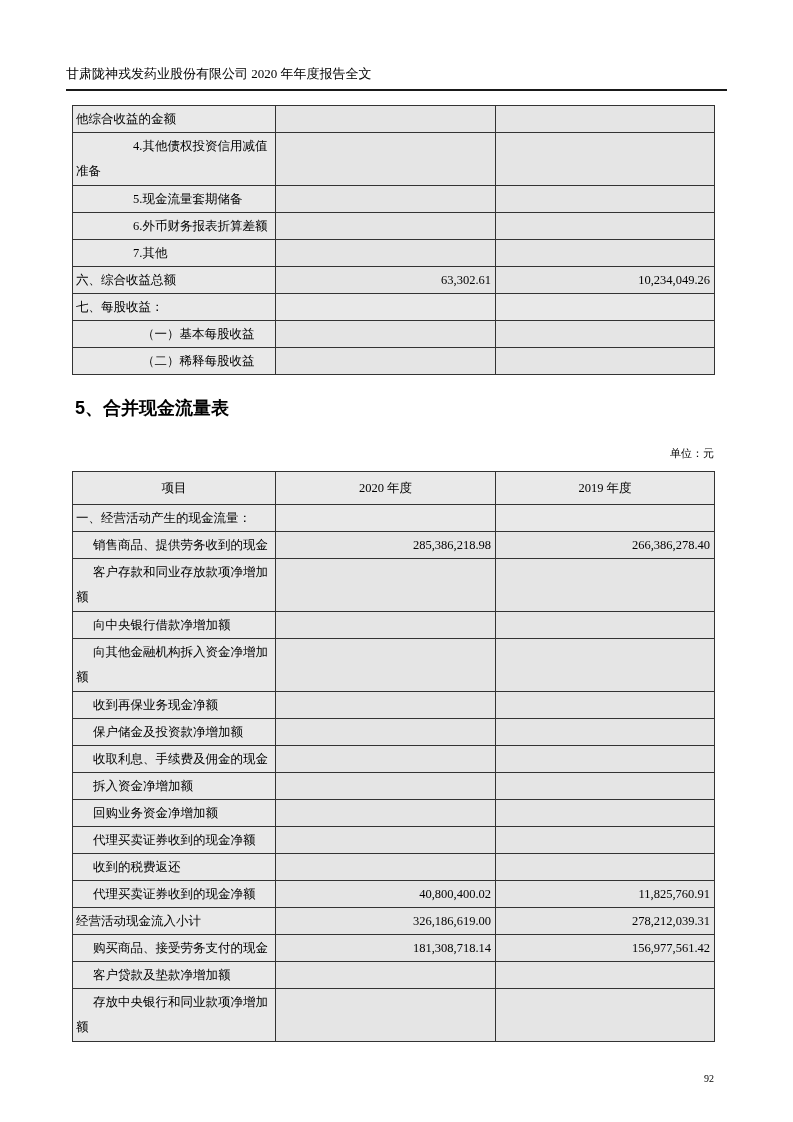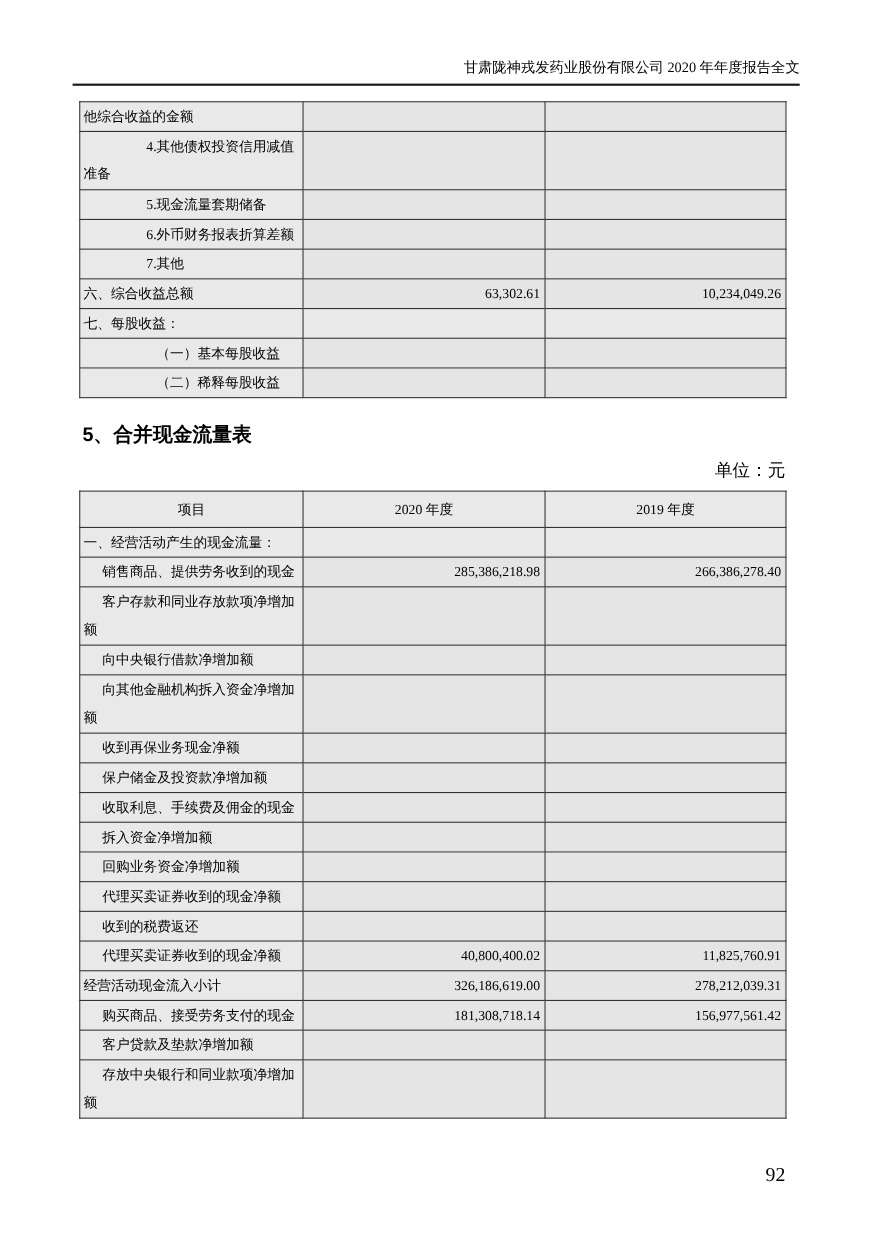--- a/index.html
+++ b/index.html
@@ -1,23 +1,23 @@
 <!DOCTYPE html>
 <html><head>
 <meta charset="utf-8">
 <style>
   html,body{margin:0;padding:0;}
   body{
     width:793px;height:1122px;background:#ffffff;position:relative;
     font-family:"Liberation Serif","DejaVu Serif",serif;color:#000;
   }
   .doc-header{
-    margin:0 66px 0 66px;padding-top:52px;padding-bottom:7px;
+    margin:0 66px 0 66px;padding-top:65px;padding-bottom:7px;
     border-bottom:2px solid #1a1a1a;
-    text-align:right;font-size:13px;line-height:17px;
+    text-align:left;font-size:13px;line-height:17px;
   }
   .content{margin-left:72px;width:642px;}
   table{
     border-collapse:collapse;table-layout:fixed;width:642px;
     font-size:12.5px;
   }
   col.c1{width:203px;}col.c2{width:220px;}col.c3{width:219px;}
   td,th{
     border:1px solid #333;padding:0 3px;vertical-align:middle;
     overflow:hidden;line-height:25px;
@@ -29,24 +29,24 @@
   tr.h2 td{height:52px;}
   tr.hdr th{height:32px;background:#e9e9e9;font-weight:normal;text-align:center;}
   .ind1{text-indent:17px;}
   .ind2{text-indent:57px;}
   .indp{text-indent:25px;padding-left:44px;}
   .tbl-top{margin-top:14px;}
   .section-title{
     font-family:"Liberation Sans","DejaVu Sans",sans-serif;
     font-weight:bold;font-size:18px;margin:24px 0 0 3px;line-height:19px;
   }
-  .unit-line{text-align:right;font-size:16px;margin-top:15px;line-height:17px;}
+  .unit-line{text-align:right;font-size:11px;margin-top:27px;line-height:17px;}
   .tbl2{margin-top:9px;}
   .page-number{
-    text-align:right;font-size:18px;margin-top:43px;padding-right:0px;line-height:16px;
+    text-align:right;font-size:10px;margin-top:29px;padding-right:0px;line-height:16px;
   }
 </style>
 </head>
 <body>
 
 <div class="doc-header">
   <span>甘肃陇神戎发药业股份有限公司 2020 年年度报告全文</span>
 </div>
 
 <div class="content">

